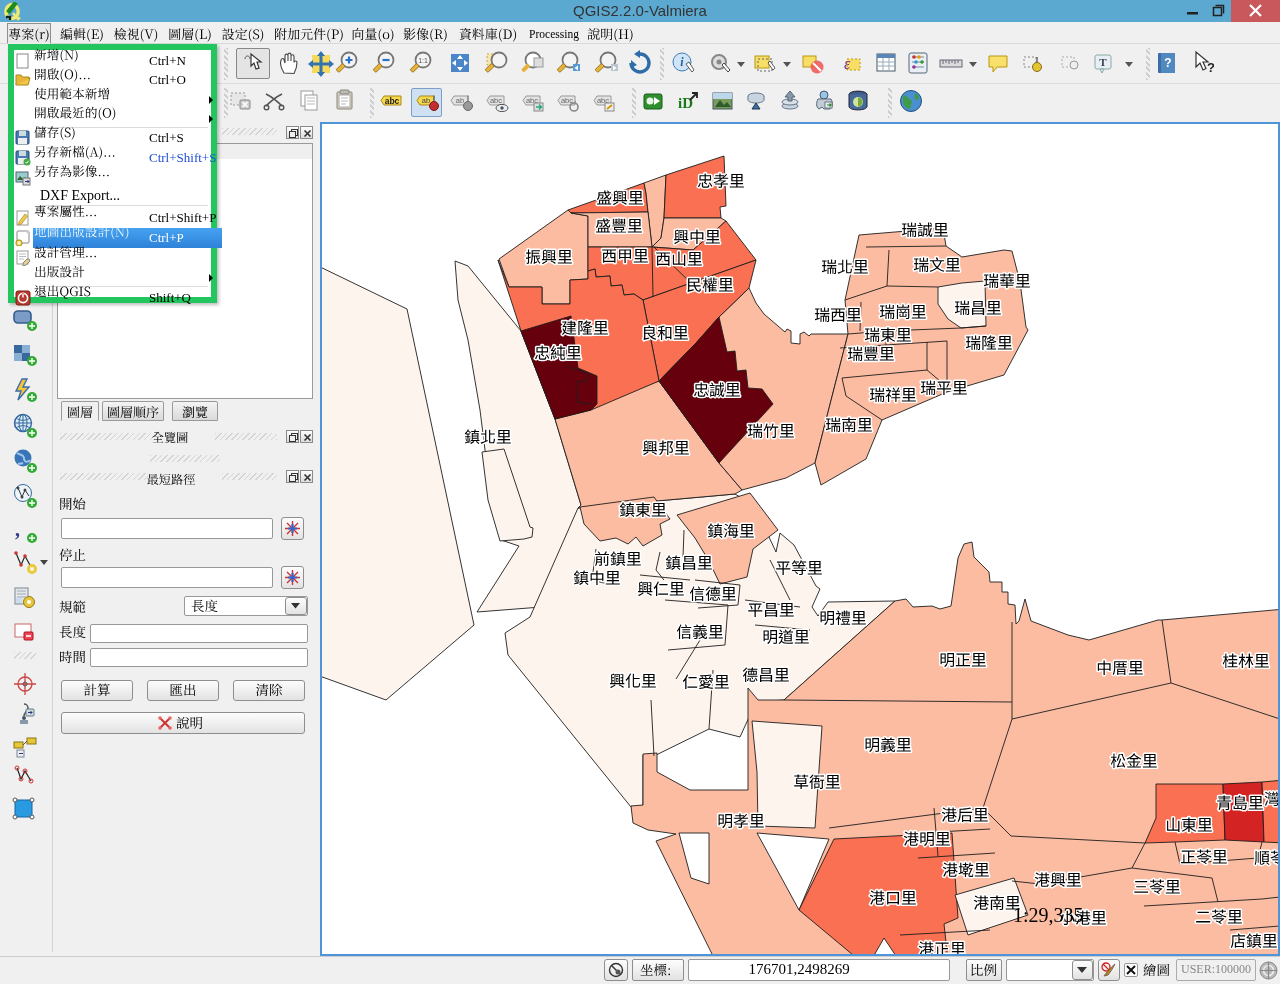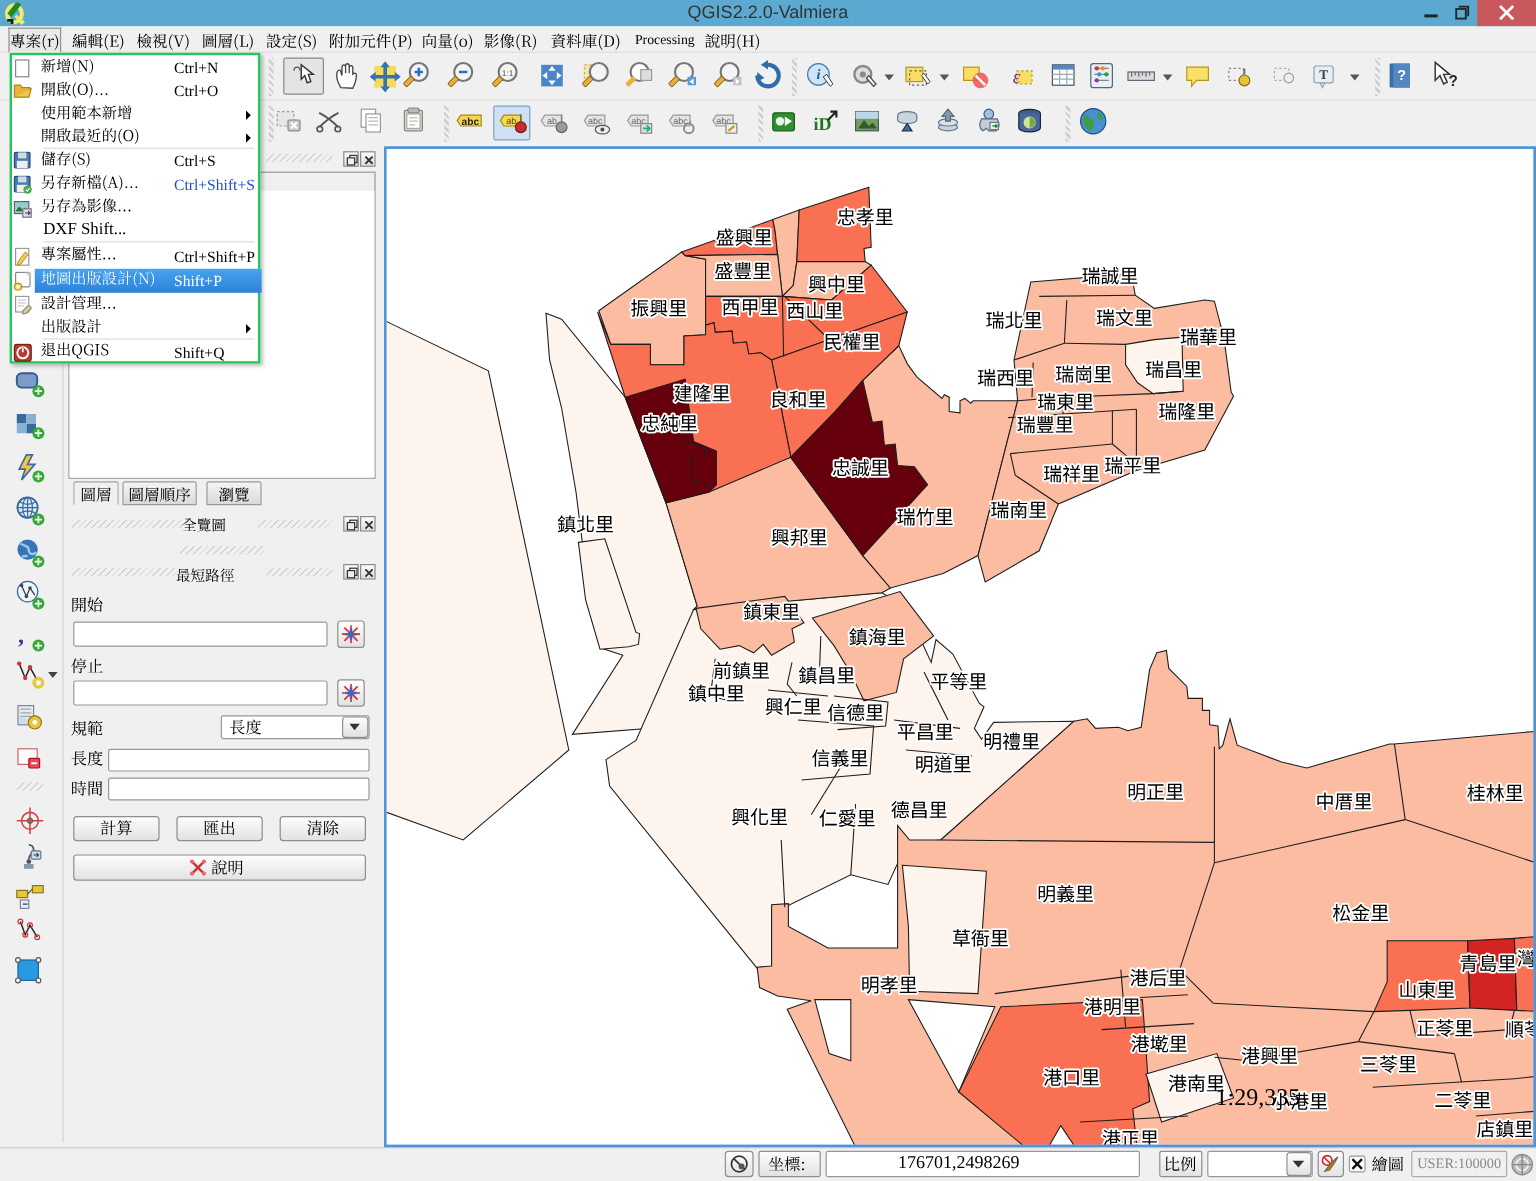--- a/index.html
+++ b/index.html
@@ -10,21 +10,21 @@
 #menubar{left:0;top:22px;width:1280px;height:22px;background:#f0f0f0;border-bottom:1px solid #d9d9d9}
 #tb1{left:0;top:44px;width:1280px;height:40px;background:#f0f0f0;border-bottom:1px solid #dcdcdc}
 #tb2{left:0;top:84px;width:1280px;height:38px;background:#f0f0f0}
 #dock{left:0;top:122px;width:322px;height:834px;background:#f0f0f0}
 #canvasborder{left:320px;top:122px;width:960px;height:834px;border:2px solid #4f94d8;background:#fff}
 #statusbar{left:0;top:956px;width:1280px;height:28px;background:#f0f0f0}
 .pressed{border:1px solid #8f8f8f;background:#e9e9e9;border-bottom-color:#f0f0f0}
 .sunk{border:1px solid #888;background:#e4e4e4;border-radius:2px}
 .handle{position:absolute;width:4px;background:repeating-linear-gradient(45deg,#cfcfcf 0 2px,#f0f0f0 2px 4px)}
 .dots{position:absolute;height:7px;background:repeating-linear-gradient(135deg,#d4d4d4 0 1px,#f0f0f0 1px 4px)}
-#popup{left:8px;top:44px;width:209px;height:259px;background:#fff;border:2px solid #22c55e;box-shadow:2px 2px 3px rgba(0,0,0,.25);z-index:40}
+#popup{left:8px;top:44px;width:209px;height:259px;background:#fff;border:6px solid #22c55e;box-shadow:2px 2px 3px rgba(0,0,0,.25);z-index:40}
 .psep{position:absolute;left:26px;right:3px;height:1px;background:#dcdcdc}
 .hi{position:absolute;left:19px;width:189px;height:20px;background:linear-gradient(#46a2f1,#2e82d8)}
 .parrow{position:absolute;width:0;height:0;border-left:4px solid #000;border-top:4px solid transparent;border-bottom:4px solid transparent}
 .panelw{position:absolute;background:#fff;border:1px solid #9a9a9a}
 .tab{position:absolute;height:20px;border:1px solid #9a9a9a;background:linear-gradient(#f4f4f4,#dadada);border-radius:2px 2px 0 0}
 .tab.on{background:#f0f0f0;border-bottom-color:#f0f0f0}
 .fld{position:absolute;background:#fff;border:1px solid #989898;border-radius:2px}
 .btn{position:absolute;background:linear-gradient(#fdfdfd,#e2e2e2);border:1px solid #8e8e8e;border-radius:3px}
 .hbtn{position:absolute;width:13px;height:13px;background:linear-gradient(#fdfdfd,#dcdcdc);border:1px solid #8a8a8a}
 .hbtn svg{position:absolute;left:1px;top:1px}
@@ -753,34 +753,34 @@
       <circle cx="12" cy="12" r="3.5" fill="#4a4"></circle>
       <path d="M10.5,12 l1.2,1.2 2,-2.4" stroke="#fff" fill="none"></path>
     </svg>
     <div class="abs serif" style="left:135px;top:100px;font-size:13px;color:#1d4ed8">Ctrl+Shift+S</div>
     <svg class="abs" style="left:1px;top:120px" width="16" height="16" viewBox="0 0 16 16">
       <rect x="1" y="2" width="12" height="10" fill="#9cc" stroke="#567"></rect>
       <path d="M2,10 l3,-4 3,3 2,-2 2,3z" fill="#363"></path>
       <rect x="8" y="8" width="7" height="7" fill="#ddd" stroke="#777"></rect>
       <path d="M10,11.5 h4 m-1.5,-1.5 l1.5,1.5 -1.5,1.5" stroke="#338" fill="none"></path>
     </svg>
-    <div class="abs serif" style="left:26px;top:138px;font-size:14px">DXF Shift...</div>
+    <div class="abs serif" style="left:26px;top:138px;font-size:14px">DXF Export...</div>
     <div class="psep" style="top:155px"></div>
     <svg class="abs" style="left:1px;top:160px" width="16" height="16" viewBox="0 0 16 16">
       <rect x="2" y="1" width="11" height="14" fill="#fff" stroke="#999"></rect>
       <path d="M4,12 l6,-8 2.5,2 -6,8 -3,1z" fill="#f2c94c" stroke="#a8861a" stroke-width="0.7"></path>
     </svg>
     <div class="abs serif" style="left:135px;top:160px;font-size:13px;color:#000">Ctrl+Shift+P</div>
     <svg class="abs" style="left:1px;top:180px" width="16" height="16" viewBox="0 0 16 16">
       <rect x="2" y="1" width="12" height="12" rx="1" fill="#fff" stroke="#888"></rect>
       <path d="M10,1 h4 v4" fill="#ccc"></path>
       <circle cx="4" cy="13" r="3.2" fill="#e8c63a" stroke="#997713" stroke-width="0.7"></circle>
       <path d="M4,11 v4 M2,13 h4 M2.6,11.6 l2.8,2.8 M5.4,11.6 l-2.8,2.8" stroke="#fff" stroke-width="0.7"></path>
     </svg>
-    <div class="abs serif" style="left:135px;top:180px;font-size:13px;color:#fff">Shift+P</div>
+    <div class="abs serif" style="left:135px;top:180px;font-size:13px;color:#fff">Ctrl+P</div>
     <svg class="abs" style="left:1px;top:200px" width="16" height="16" viewBox="0 0 16 16">
       <rect x="2" y="1" width="11" height="13" fill="#fff" stroke="#999"></rect>
       <path d="M4,4 h7 M4,6.5 h7 M4,9 h5" stroke="#bbc"></path>
       <path d="M8,13 l4,-4 2,0 1,2 -4,4 -3,1z" fill="#e0ce96" stroke="#887"></path>
     </svg>
     <div class="parrow" style="left:195px;top:224px"></div>
     <div class="psep" style="top:236px"></div>
     <svg class="abs" style="left:1px;top:240px" width="16" height="16" viewBox="0 0 16 16">
       <rect x="1" y="1" width="14" height="14" rx="2" fill="#b83a2e" stroke="#7c1d12"></rect>
       <circle cx="8" cy="8" r="4.6" fill="none" stroke="#fff" stroke-width="1.6"></circle>

